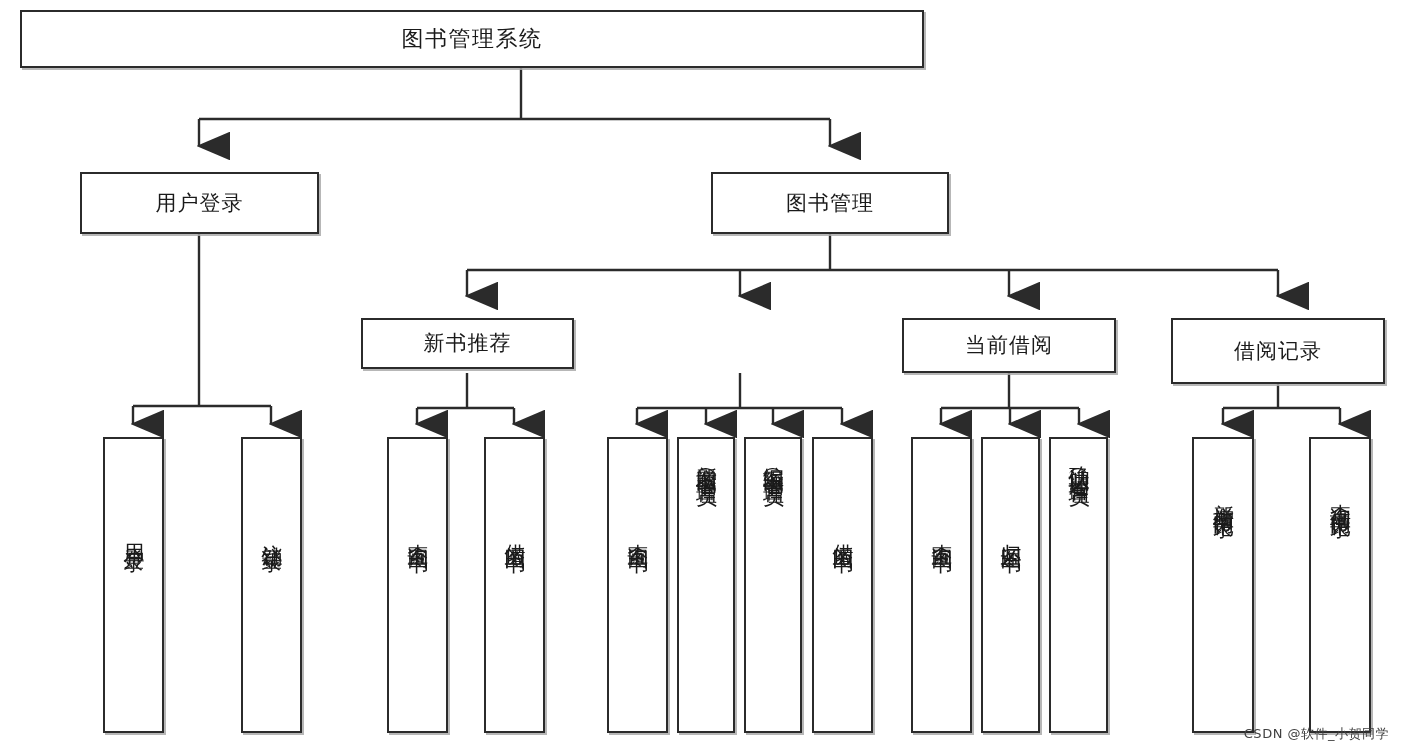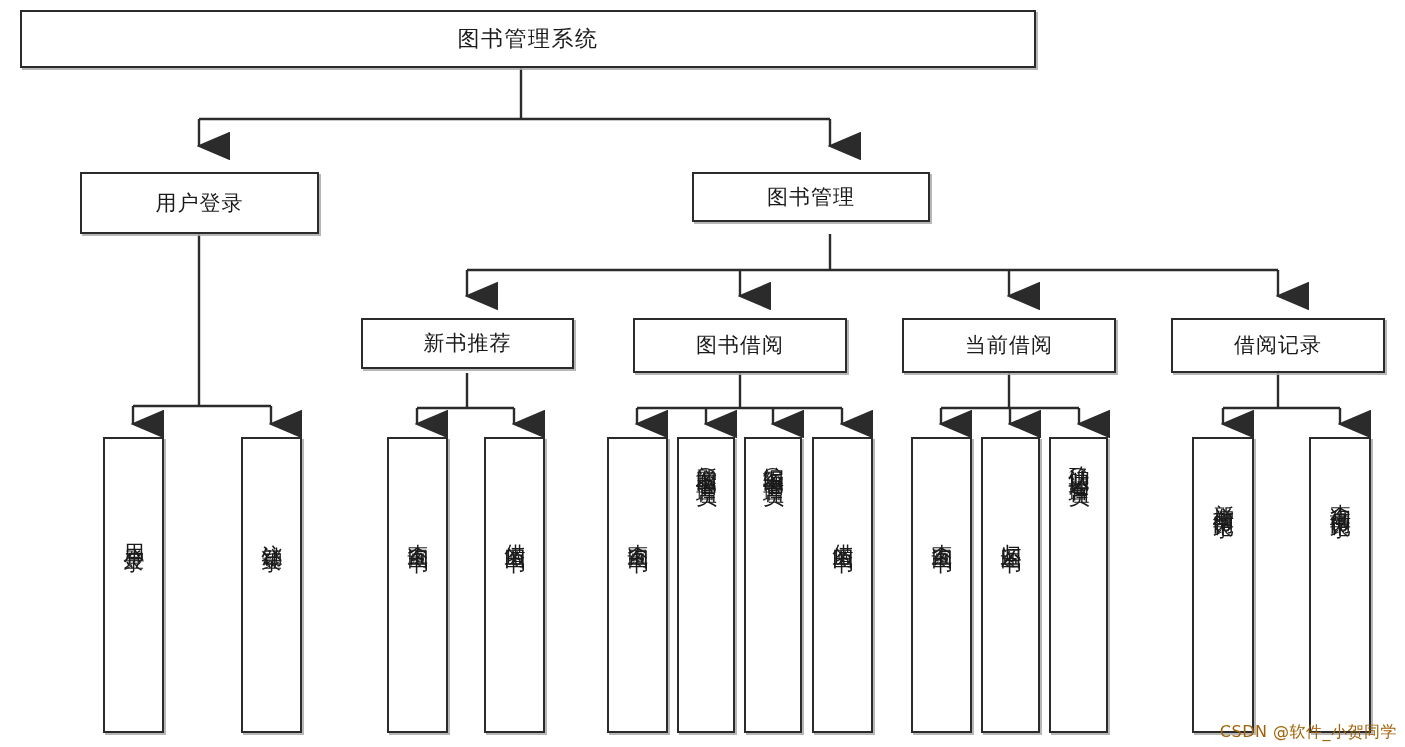--- a/index.html
+++ b/index.html
@@ -67,24 +67,24 @@
     letter-spacing: 3px;
     white-space: nowrap;
     line-height: 1;
   }
   .node.vert.tall .label { margin-top: 10px; }
   .node.vert.short .label { margin-top: 88px; }
   .node.vert.shortish .label { margin-top: 48px; }
 
   .watermark {
     position: absolute;
-    right: 8px;
+    right: 16px;
     bottom: 4px;
-    font-size: 16px;
-    color: #a16207;
+    font-size: 13px;
+    color: #404040;
     letter-spacing: 0.5px;
     white-space: nowrap;
     user-select: none;
   }
 </style>
 </head>
 <body>
 
 <div id="canvas">
 
@@ -132,45 +132,42 @@
       <path d="M1010,408 L1010,424" marker-end="url(#arrow)"></path>
       <path d="M1079,408 L1079,424" marker-end="url(#arrow)"></path>
 
       <path d="M1278,373 L1278,408"></path>
       <path d="M1223,408 L1340,408"></path>
       <path d="M1223,408 L1223,424" marker-end="url(#arrow)"></path>
       <path d="M1340,408 L1340,424" marker-end="url(#arrow)"></path>
     </g>
   </svg>
 
-  <div class="node horiz root shadowed" style="left:20px; top:10px; width:1016px; height:58px;">
+  <div class="node horiz root shadowed" style="left:20px; top:10px; width:904px; height:58px;">
     <span class="label">图书管理系统</span>
   </div>
 
   <div class="node horiz shadowed" style="left:80px; top:172px; width:239px; height:62px;">
     <span class="label">用户登录</span>
   </div>
 
-  <div class="node horiz shadowed" style="left:692px; top:172px; width:238px; height:50px;">
+  <div class="node horiz shadowed" style="left:711px; top:172px; width:238px; height:62px;">
     <span class="label">图书管理</span>
   </div>
 
   <div class="node horiz shadowed" style="left:361px; top:318px; width:213px; height:51px;">
     <span class="label">新书推荐</span>
   </div>
 
-  <div class="node horiz shadowed" style="left:633px; top:318px; width:214px; height:55px;">
-    <span class="label">图书借阅</span>
-  </div>
 
   <div class="node horiz shadowed" style="left:902px; top:318px; width:214px; height:55px;align-items:center;">
     <span class="label">当前借阅</span>
   </div>
 
-  <div class="node horiz shadowed" style="left:1171px; top:318px; width:214px; height:55px;">
+  <div class="node horiz shadowed" style="left:1171px; top:318px; width:214px; height:66px;">
     <span class="label">借阅记录</span>
   </div>
 
   <div class="node vert short shadowed" style="left:103px; top:437px; width:61px; height:296px;">
     <span class="label">用户登录</span>
   </div>
 
   <div class="node vert short shadowed" style="left:241px; top:437px; width:61px; height:296px;">
     <span class="label">注销登录</span>
   </div>

